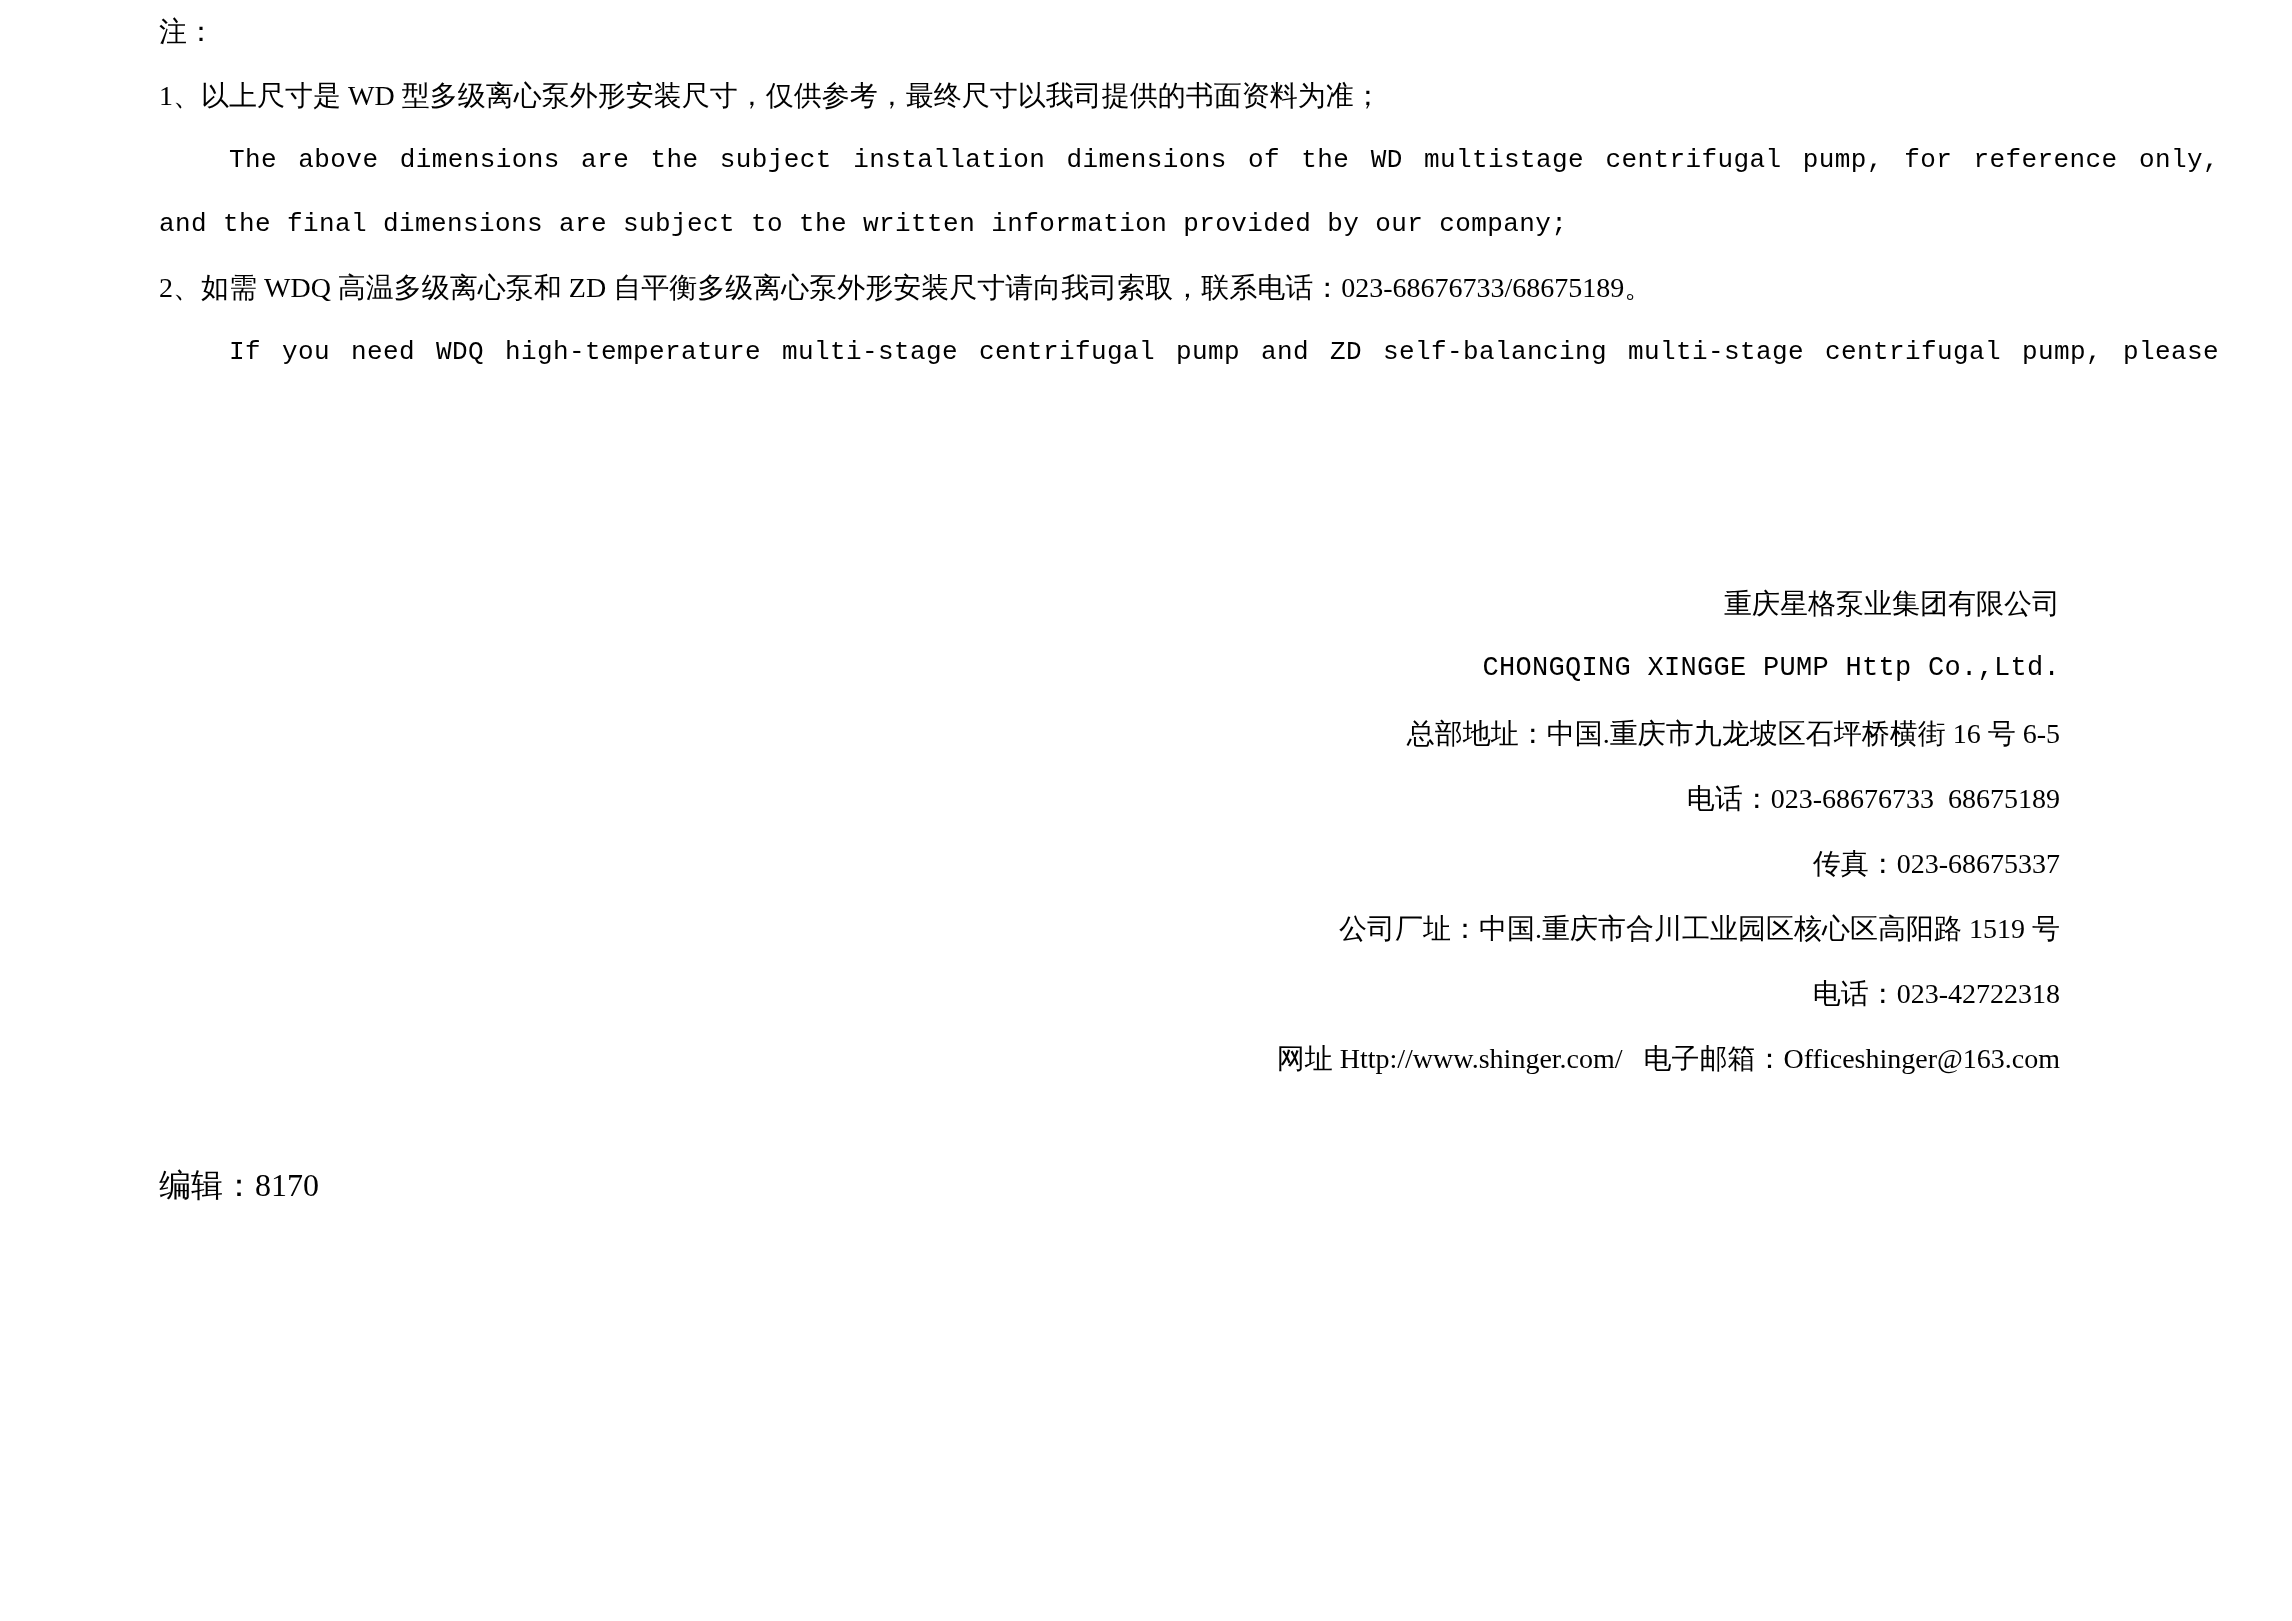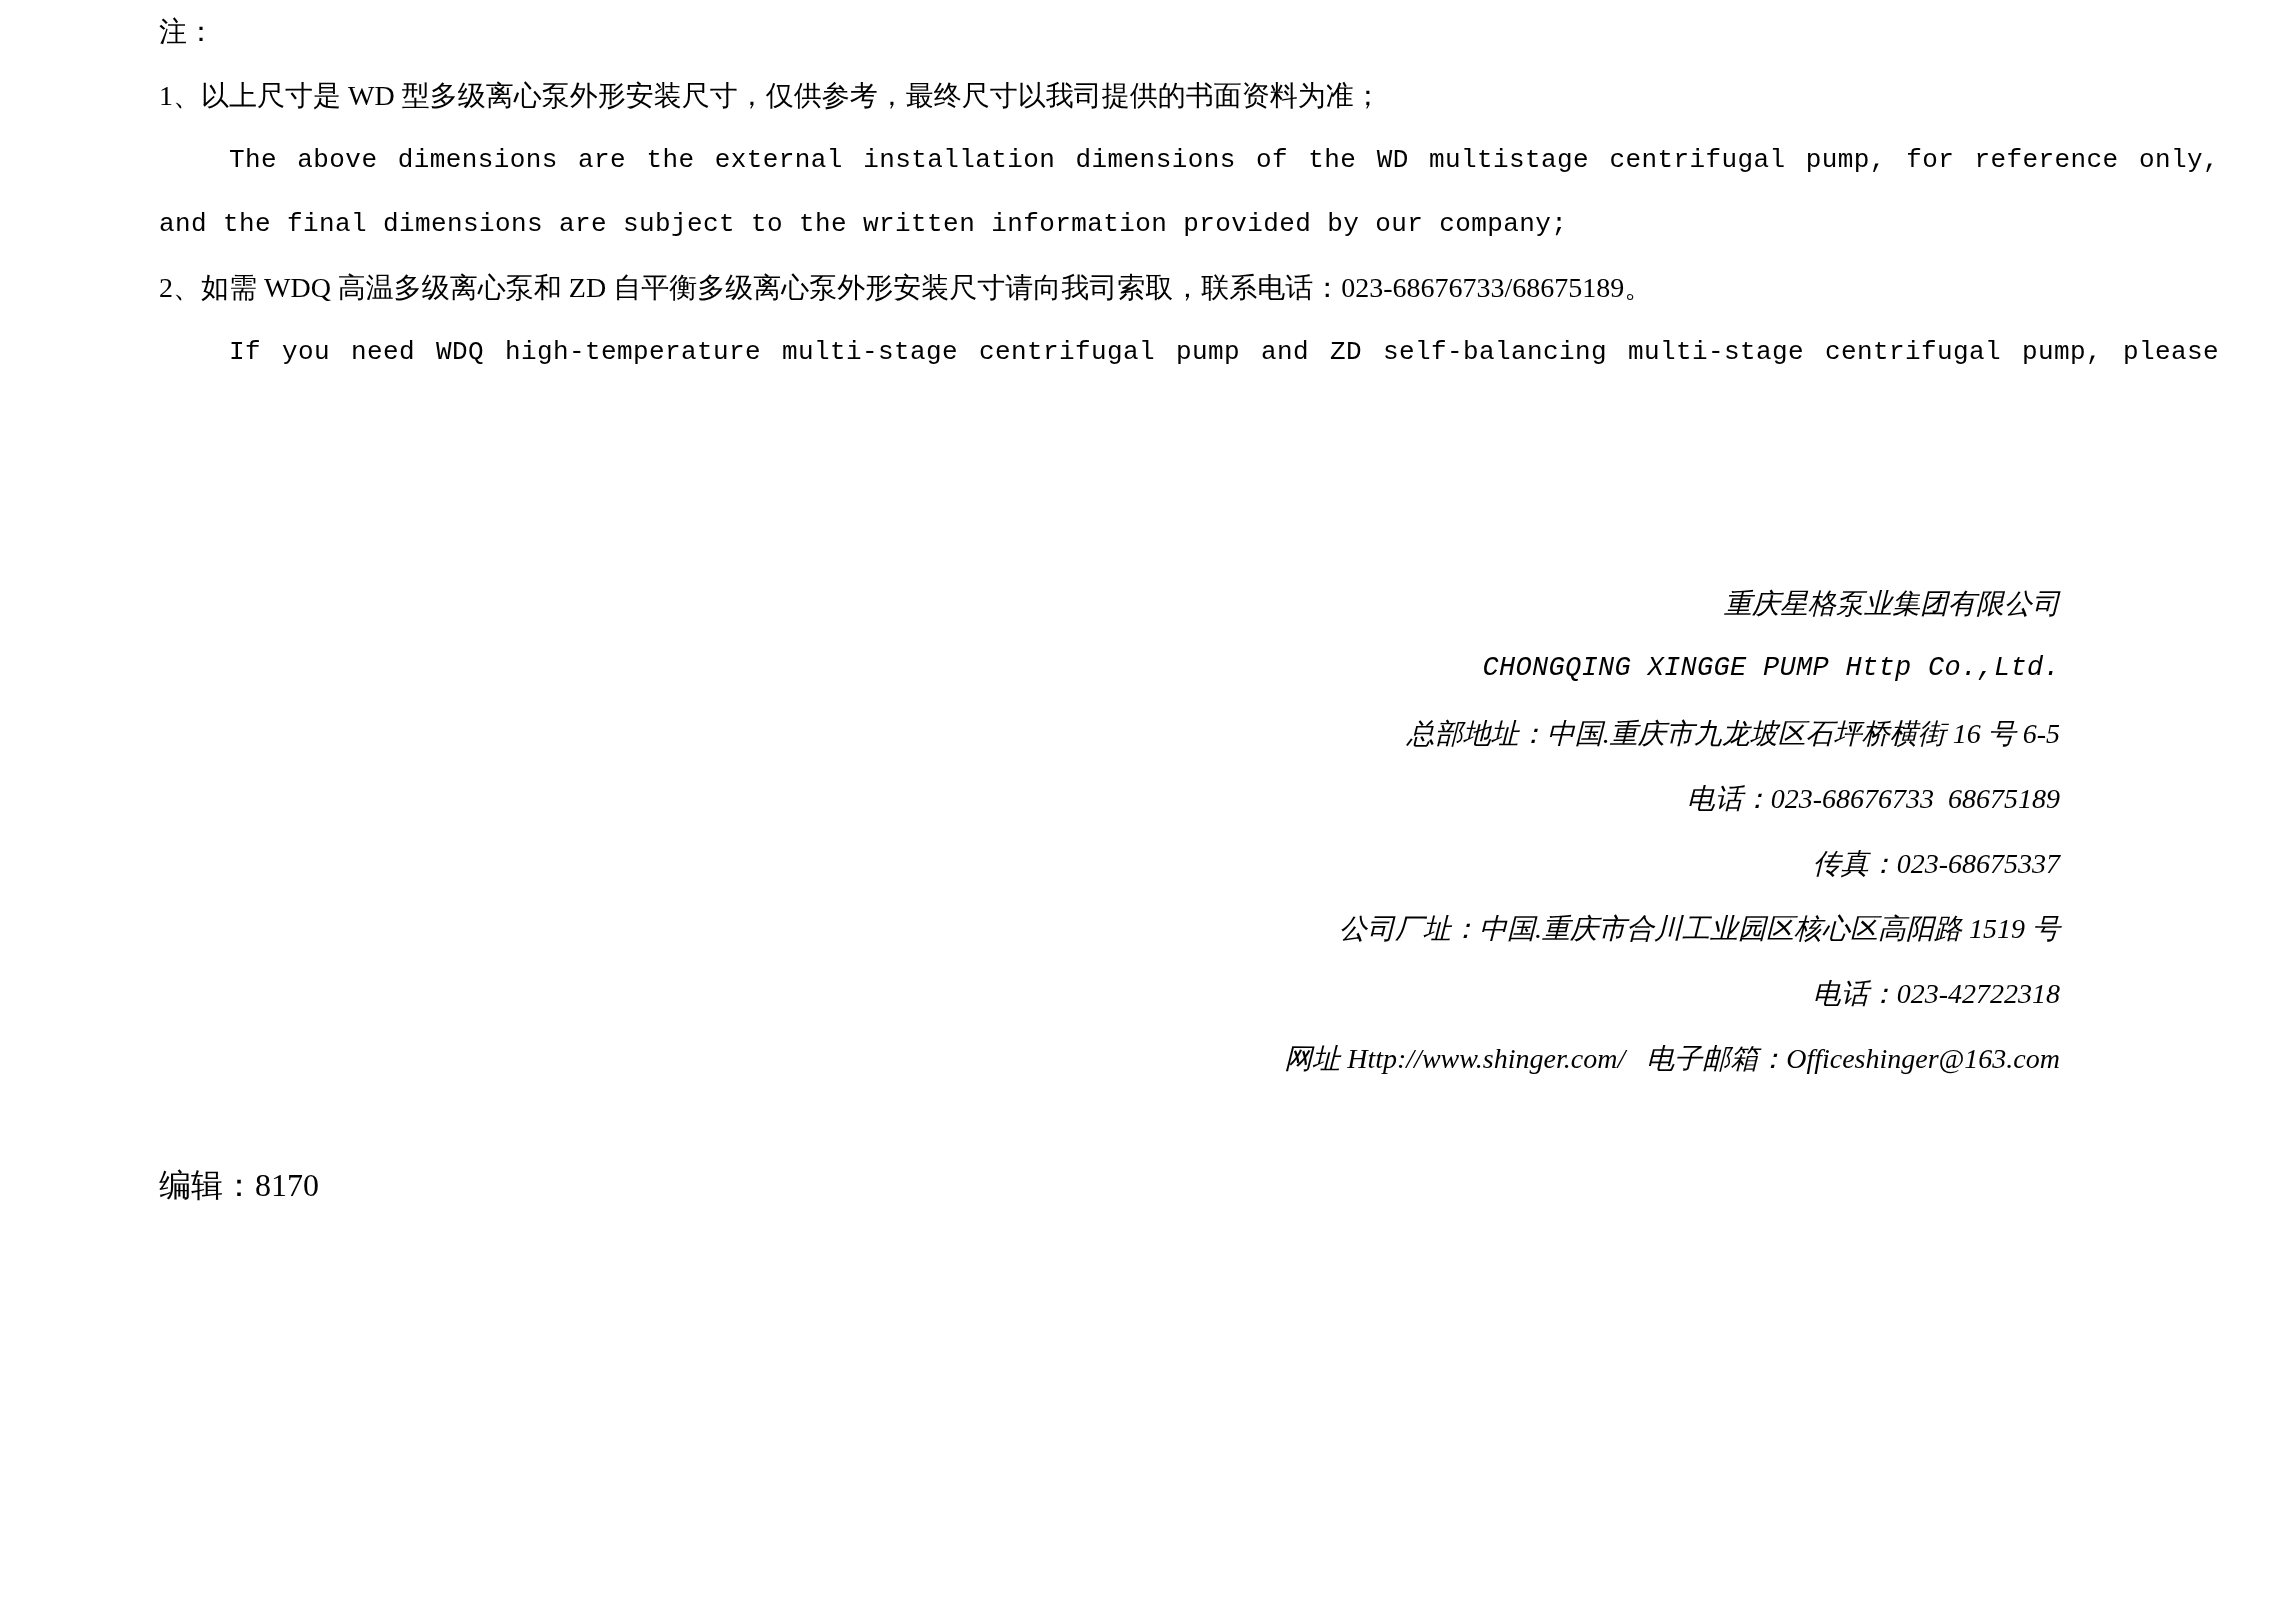--- a/index.html
+++ b/index.html
@@ -61,21 +61,20 @@
     right: 233px;
     top: 571px;
     text-align: right;
     width: 1254px;
   }
   .footer-line {
     font-size: 28px;
     line-height: 65px;
     white-space: pre;
     text-align: right;
-    font-style: italic;
   }
   .footer-line.mono {
     font-family: "Liberation Mono", monospace;
     font-size: 27px;
     letter-spacing: 0.3px;
   }
   .editor {
     position: absolute;
     left: 159px;
     top: 1164px;
@@ -84,21 +83,21 @@
   }
 </style>
 </head>
 <body>
 
 <div class="page">
 
   <div class="notes">
     <div class="line cn">注：</div>
     <div class="line cn">1、以上尺寸是 WD 型多级离心泵外形安装尺寸，仅供参考，最终尺寸以我司提供的书面资料为准；</div>
-    <div class="line en indent justify-en">The above dimensions are the external installation dimensions of the WD multistage centrifugal pump, for reference only,</div>
+    <div class="line en indent justify-en">The above dimensions are the subject installation dimensions of the WD multistage centrifugal pump, for reference only,</div>
     <div class="line en justify-en-last">and the final dimensions are subject to the written information provided by our company;</div>
     <div class="line cn">2、如需 WDQ 高温多级离心泵和 ZD 自平衡多级离心泵外形安装尺寸请向我司索取，联系电话：023-68676733/68675189。</div>
     <div class="line en indent justify-en">If you need WDQ high-temperature multi-stage centrifugal pump and ZD self-balancing multi-stage centrifugal pump, please</div>
   </div>
 
   <div class="footer-block">
     <div class="footer-line">重庆星格泵业集团有限公司</div>
     <div class="footer-line mono">CHONGQING XINGGE PUMP Http Co.,Ltd.</div>
     <div class="footer-line">总部地址：中国.重庆市九龙坡区石坪桥横街 16 号 6-5</div>
     <div class="footer-line">电话：023-68676733  68675189</div>

